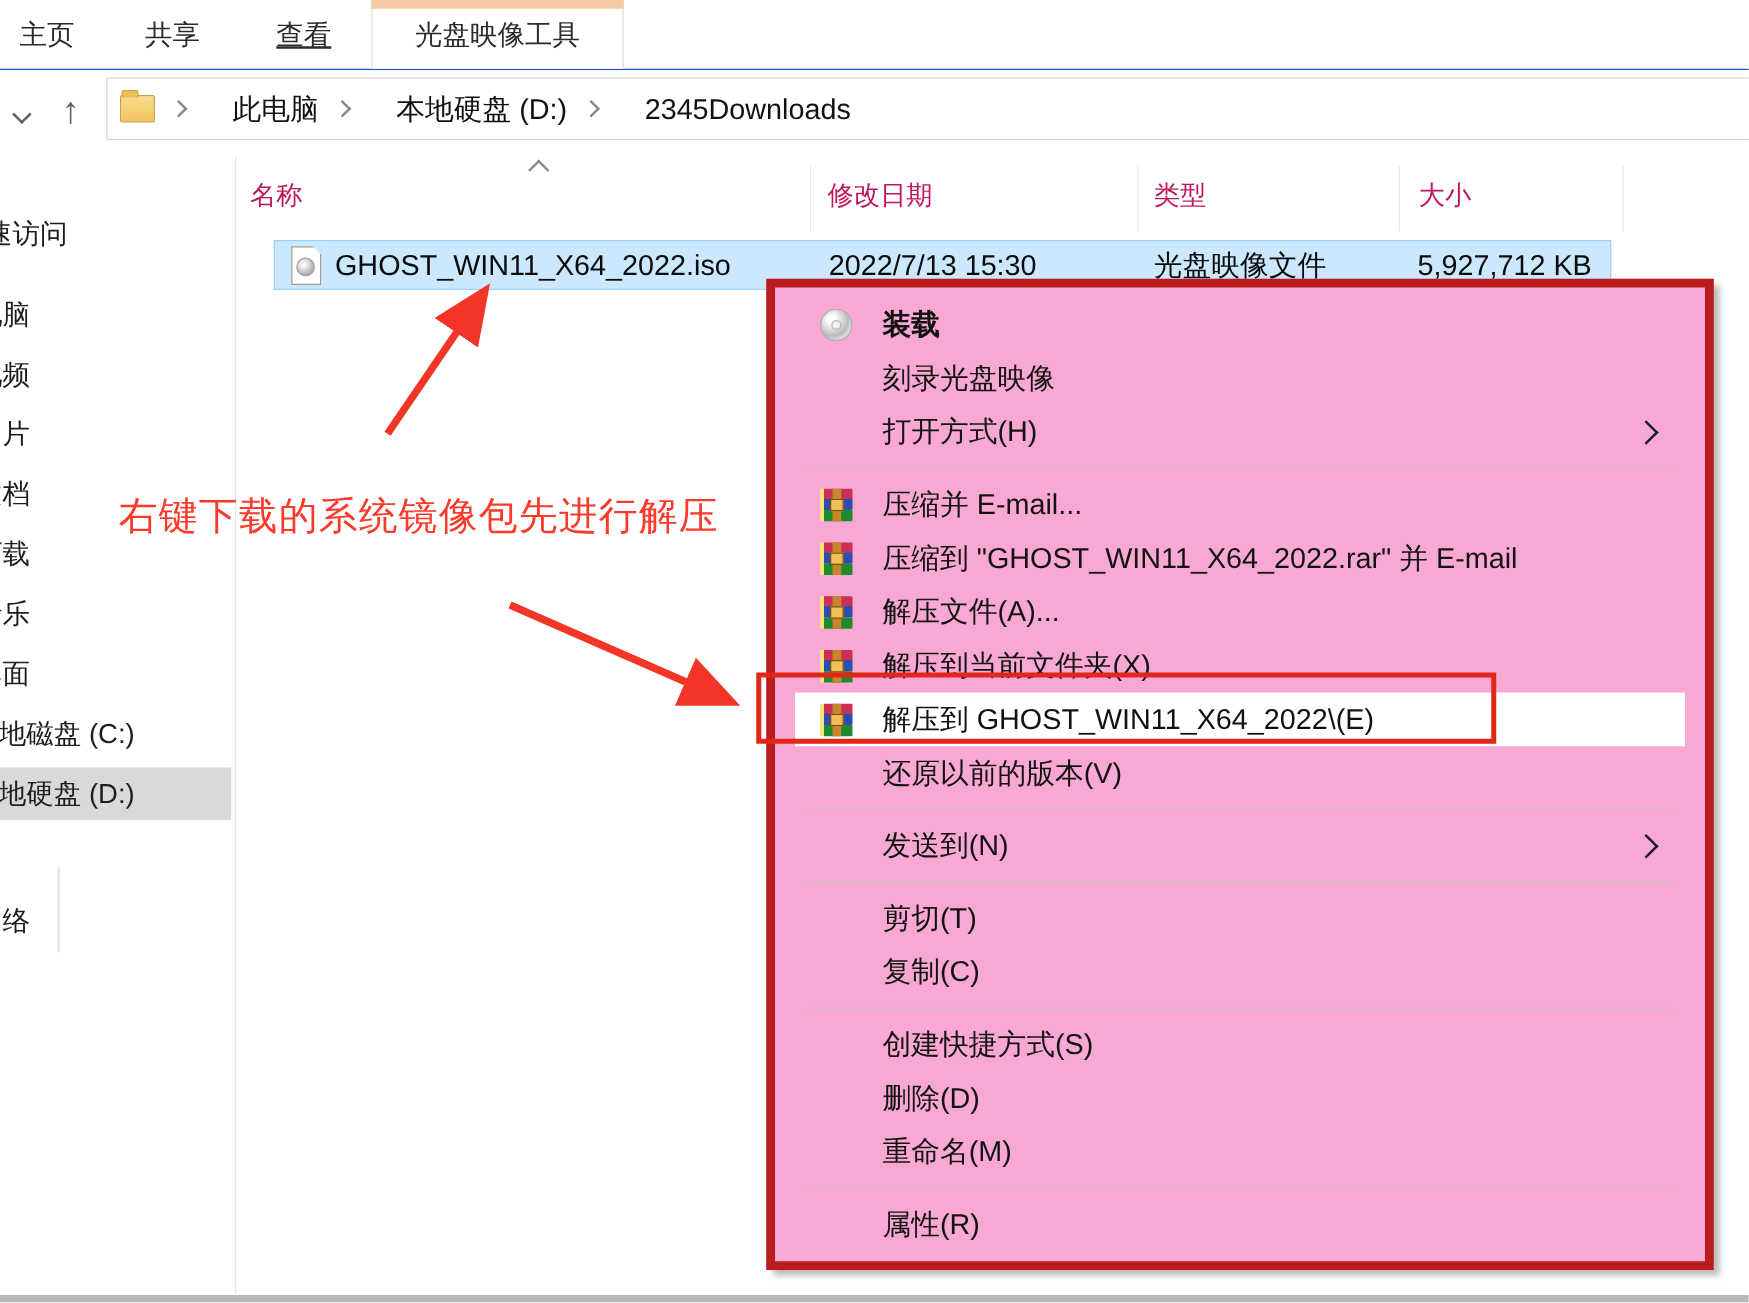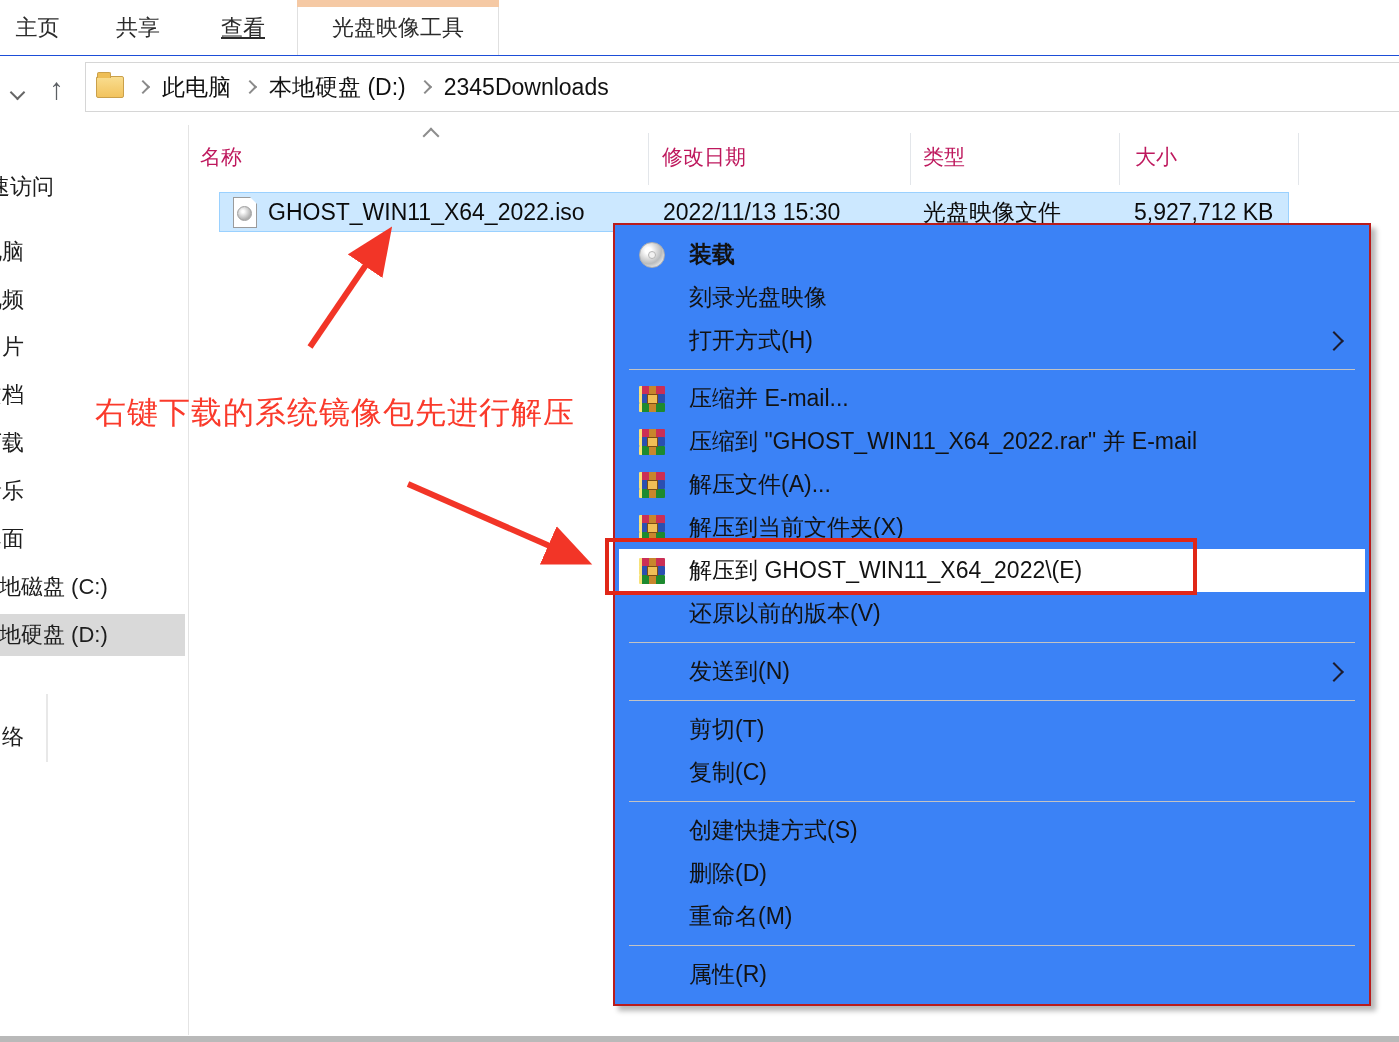--- a/index.html
+++ b/index.html
@@ -19,21 +19,21 @@
   .rtab.tool{background:#fff;border-left:1px solid #e0e0e0;border-right:1px solid #e0e0e0;}
   .rtab.tool::before{content:"";position:absolute;left:-1px;right:-1px;top:0;height:7px;background:#f5c9a4;}
 
   
   .addr-row{left:0;top:56px;width:1399px;height:69px;background:#fff;}
   .chev{display:inline-block;width:9px;height:9px;border-right:2px solid #666;border-bottom:2px solid #666;transform:rotate(45deg);}
   .chev-right{display:inline-block;width:8px;height:8px;border-top:2px solid #8a8a8a;border-right:2px solid #8a8a8a;transform:rotate(45deg);}
   .up-arrow{font-size:30px;color:#5b5f63;line-height:1;}
   .addr-box{position:absolute;left:85px;top:6px;width:1320px;height:50px;border:1px solid #d6d6d6;background:#fff;
             display:flex;align-items:center;gap:14px;padding-left:10px;box-sizing:border-box;}
-  .crumb{font-size:23px;color:#111;white-space:nowrap;}
+  .crumb{font-size:23px;color:#111;white-space:nowrap;margin-left:24px;}
   .folder-icon{width:26px;height:20px;position:relative;background:linear-gradient(#f9dd8f,#f2c35e);border:1px solid #caa04a;border-radius:2px;}
   .folder-icon::before{content:"";position:absolute;left:0;top:-5px;width:12px;height:5px;background:#eebe56;border:1px solid #caa04a;border-bottom:none;border-radius:2px 2px 0 0;}
 
   
   .sidebar-sep{left:188px;top:125px;width:1px;height:910px;background:#e4e4e4;}
   .side-item{position:absolute;height:30px;line-height:30px;font-size:22px;color:#1d1d1d;white-space:nowrap;}
   .side-sel-bg{left:0;top:614px;width:185px;height:42px;background:#d9d9d9;}
   .scroll-line{left:46px;top:694px;width:2px;height:68px;background:#e8e8e8;}
 
   
@@ -41,22 +41,22 @@
   .col-line{position:absolute;top:133px;height:52px;width:1px;background:#e3e6ea;}
   .sort-up{left:425px;top:130px;width:10px;height:10px;border-left:2px solid #8d8d8d;border-top:2px solid #8d8d8d;transform:rotate(45deg);}
   .file-row{left:219px;top:192px;width:1070px;height:40px;background:#cce8ff;border:1px solid #9ad1ff;box-sizing:border-box;}
   .row-text{position:absolute;top:196px;height:32px;line-height:32px;font-size:23px;color:#0b0b0b;white-space:nowrap;}
   .iso-icon{left:233px;top:197px;width:22px;height:29px;background:#fff;border:1px solid #9b9b9b;}
   .iso-icon::before{content:"";position:absolute;right:-1px;top:-1px;border-style:solid;border-width:0 7px 7px 0;border-color:transparent #cce8ff transparent transparent;}
   .iso-icon::after{content:"";position:absolute;left:3px;top:8px;width:15px;height:15px;border-radius:50%;
       background:radial-gradient(circle at 38% 35%,#fdfdfd 0 10%,#cfcfcf 45%,#aeaeae 70%,#e2e2e2 100%);border:1px solid #9f9f9f;box-sizing:border-box;}
 
   
-  .menu{left:613px;top:223px;width:758px;background:#3b82f6;border:2px solid #b91c1c;box-sizing:border-box;
-        box-shadow:5px 5px 5px rgba(0,0,0,.28);padding:8px 4px;display:flex;flex-direction:column;z-index:5;}
+  .menu{left:613px;top:223px;width:758px;background:#f9a8d4;border:7px solid #b91c1c;box-sizing:border-box;
+        box-shadow:5px 5px 5px rgba(0,0,0,.28);padding:8px 16px;display:flex;flex-direction:column;z-index:5;}
   .menu-item{height:43px;display:flex;align-items:center;padding:0 24px 0 20px;position:relative;}
   .menu-item.hl{background:#ffffff;}
   .mi-icon{width:50px;display:flex;align-items:center;}
   .mi-label{font-size:23px;color:#121212;white-space:nowrap;flex:1;}
   .mi-label.bold{font-weight:bold;}
   .mi-sub{width:12px;height:12px;border-top:2px solid #1c1c30;border-right:2px solid #1c1c30;transform:rotate(45deg);}
   .menu-sep{height:1px;background:#c3c3c3;margin:7px 10px;}
 
   .disc-icon{width:26px;height:26px;border-radius:50%;position:relative;border:1px solid #b0b0b0;box-sizing:border-box;
       background:radial-gradient(circle at 35% 32%,#ffffff 0 14%,#dcdcdc 36%,#b9bcbe 58%,#ebebeb 82%,#cfcfcf 100%);}
@@ -132,21 +132,21 @@
 <div class="abs col-head" style="left:1135px;">大小</div>
 <div class="abs sort-up"></div>
 <div class="abs col-line" style="left:648px;"></div>
 <div class="abs col-line" style="left:910px;"></div>
 <div class="abs col-line" style="left:1119px;"></div>
 <div class="abs col-line" style="left:1298px;"></div>
 
 <div class="abs file-row"></div>
 <div class="abs iso-icon"></div>
 <div class="abs row-text" style="left:268px;">GHOST_WIN11_X64_2022.iso</div>
-<div class="abs row-text" style="left:663px;">2022/11/13 15:30</div>
+<div class="abs row-text" style="left:663px;">2022/7/13 15:30</div>
 <div class="abs row-text" style="left:923px;">光盘映像文件</div>
 <div class="abs row-text" style="left:1134px;width:150px;">5,927,712 KB</div>
 
 <div class="abs menu">
   <div class="menu-item">
     <span class="mi-icon">
         <span class="disc-icon"></span>
       </span>
     <span class="mi-label bold">装载</span>
   </div>

